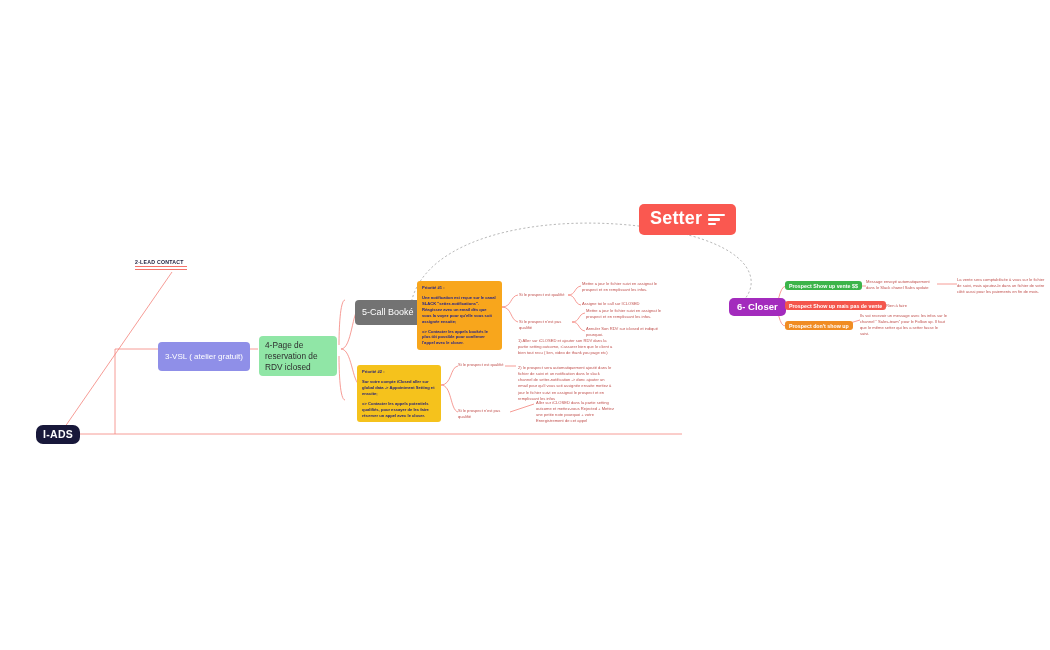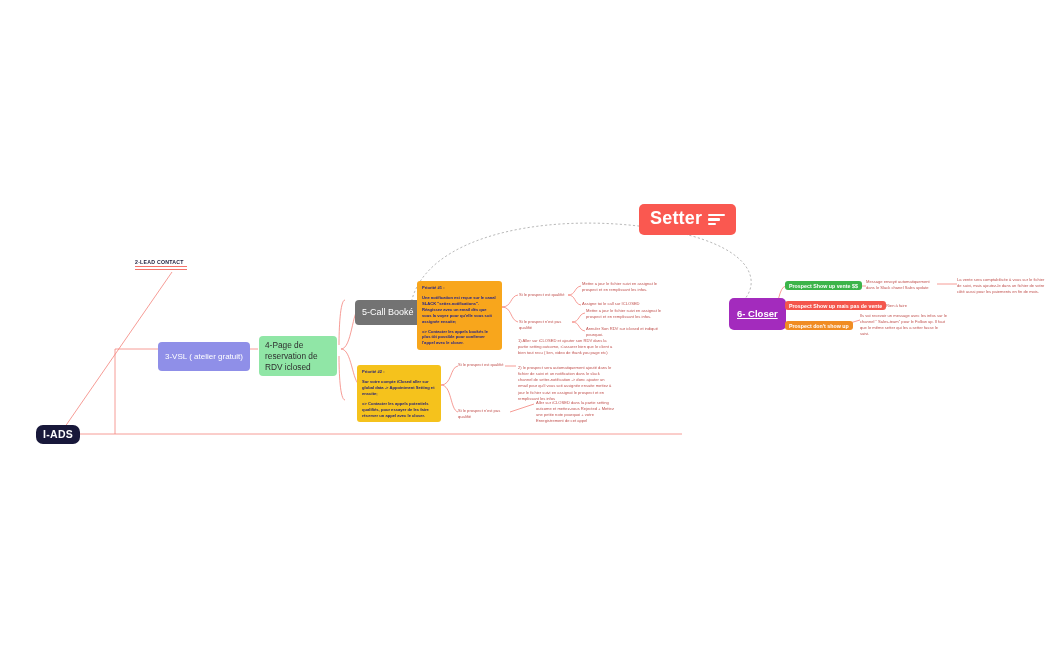--- a/index.html
+++ b/index.html
@@ -48,21 +48,21 @@
     background:#90e6a6;color:#2e2e2e;font-size:8.3px;
     border-radius:4px;padding:4px 6px;line-height:1.3;
     width:78px;
   }
   .n-call{
     background:#737373;color:#ffffff;font-size:9px;
     height:25px;border-radius:4px;
   }
   .n-closer{
     background:#a32bbd;color:#ffffff;font-size:9.5px;font-weight:bold;
-    height:32px;border-radius:5px;padding:3px 8px;text-decoration:underline;
+    height:18px;border-radius:5px;padding:3px 8px;
   }
 
   
   .n-setter{
     background:#fa5850;color:#ffffff;
     border-radius:5px;
     font-size:18px;font-weight:bold;
     display:flex;align-items:center;gap:6px;
     padding:4px 11px 6px 11px;
     letter-spacing:.2px;

